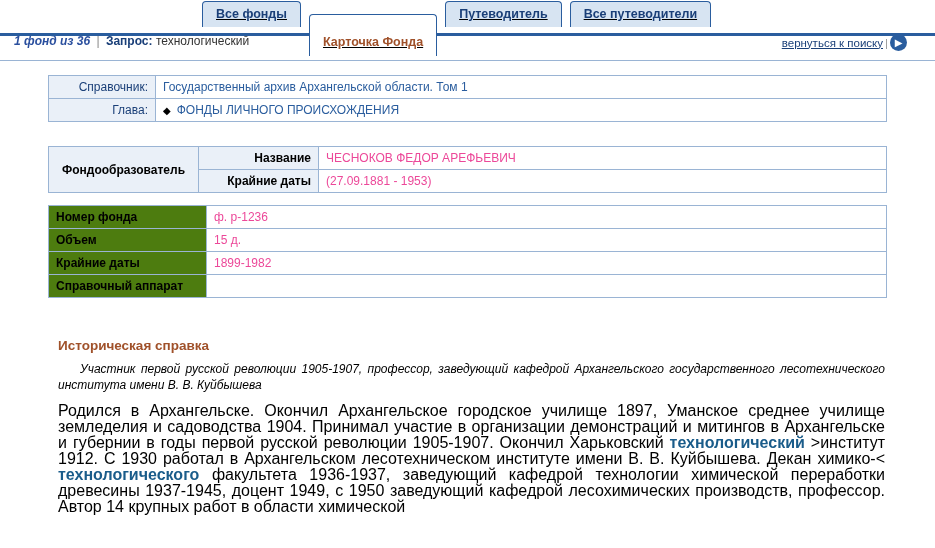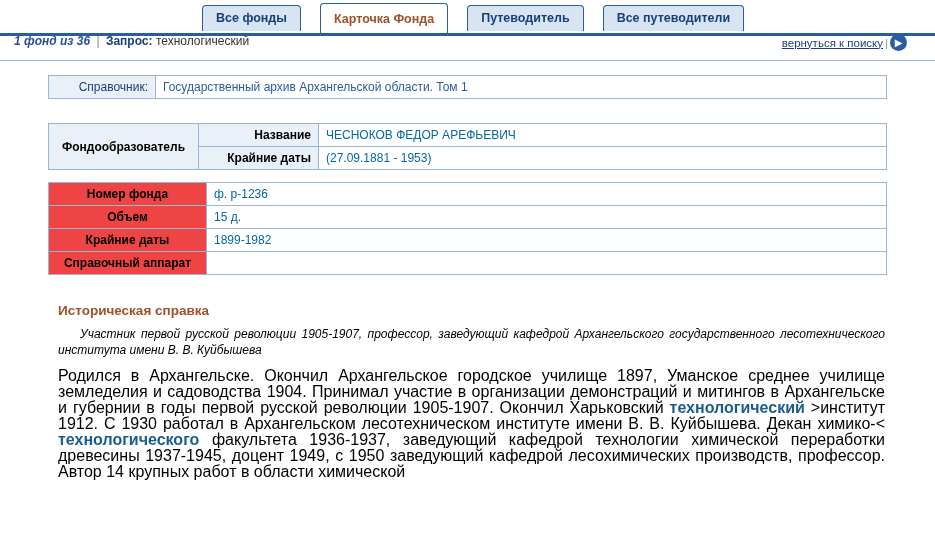--- a/index.html
+++ b/index.html
@@ -25,45 +25,46 @@
   }
   .tabbar-underline {
     position: absolute;
     left: 0; right: 0;
     top: 33px;
     height: 3px;
     background: #2a5d9e;
   }
   .tabs {
     display: flex;
-    align-items: center;
+    align-items: flex-start;
     height: 34px;
-    gap: 19px;
+    gap: 8px;
+    text-decoration: underline;
   }
   .tab {
     background: #d7e4f2;
     border: 1px solid #2a5d9e;
     border-bottom: none;
     border-radius: 4px 4px 0 0;
     color: #1a3f78;
     font-size: 12.5px;
     font-weight: bold;
     padding: 5px 13px 5px 13px;
     line-height: 15px;
     cursor: pointer;
     position: relative;
     top: 1px;
     white-space: nowrap;
   }
   .tab.active {
     background: #ffffff;
     color: #a0512a;
-    top: 1px;
+    top: 14px;
     z-index: 3;
-    padding-top: 8px;
+    padding-top: 20px;
     padding-bottom: 6px;
   }
 
   
   .queryline {
     height: 26px;
     border-bottom: 1px solid #9ab4d4;
     padding: 0 28px 0 14px;
     display: flex;
     align-items: flex-start;
@@ -124,30 +125,30 @@
     font-size: 12px;
   }
   .lbl {
     background: #eaf0f8;
     text-align: right;
     color: #1a3f78;
     font-weight: normal;
     white-space: nowrap;
   }
   .lbl-plain {
-    background: #ef4444;
-    text-align: center;
+    background: #4d7c0f;
+    text-align: left;
     color: #000;
     font-weight: bold;
   }
   .val-link {
     color: #2a5d9e;
   }
   .val {
-    color: #0369a1;
+    color: #ec4899;
   }
   .bullet {
     color: #000;
     font-size: 10px;
     margin-right: 6px;
   }
   .chapter-link {
     color: #2a5d9e;
     text-decoration: none;
     cursor: pointer;
@@ -173,21 +174,21 @@
     font-weight: bold;
     width: 105px;
     white-space: nowrap;
   }
 
   
   .hist-title {
     color: #a0512a;
     font-weight: bold;
     font-size: 13.5px;
-    margin: 4px 0 8px 0;
+    margin: 16px 0 8px 0;
   }
   .hist-italic {
     font-style: italic;
     text-align: justify;
     line-height: 16px;
     margin: 0 0 10px 0;
     text-indent: 22px;
     font-size: 12px;
   }
   .hist-body {
@@ -242,20 +243,26 @@
 </div>
 
 <div class="content">
 
   <table class="blk">
     <tbody>
         <tr>
       <td class="lbl" style="width:92px;">Справочник:</td>
       <td class="val-link">Государственный архив Архангельской области. Том 1</td>
     </tr>
+    <tr>
+      <td class="lbl">Глава:</td>
+      <td>
+        <span class="bullet">◆</span><span class="chapter-link">ФОНДЫ ЛИЧНОГО ПРОИСХОЖДЕНИЯ</span>
+      </td>
+    </tr>
   </tbody>
     </table>
 
   <div class="spacer-lg"></div>
 
   <table class="fondo">
     <tbody>
         <tr>
       <td class="fondo-name" rowspan="2">Фондообразователь</td>
       <td class="fondo-sub">Название</td>

